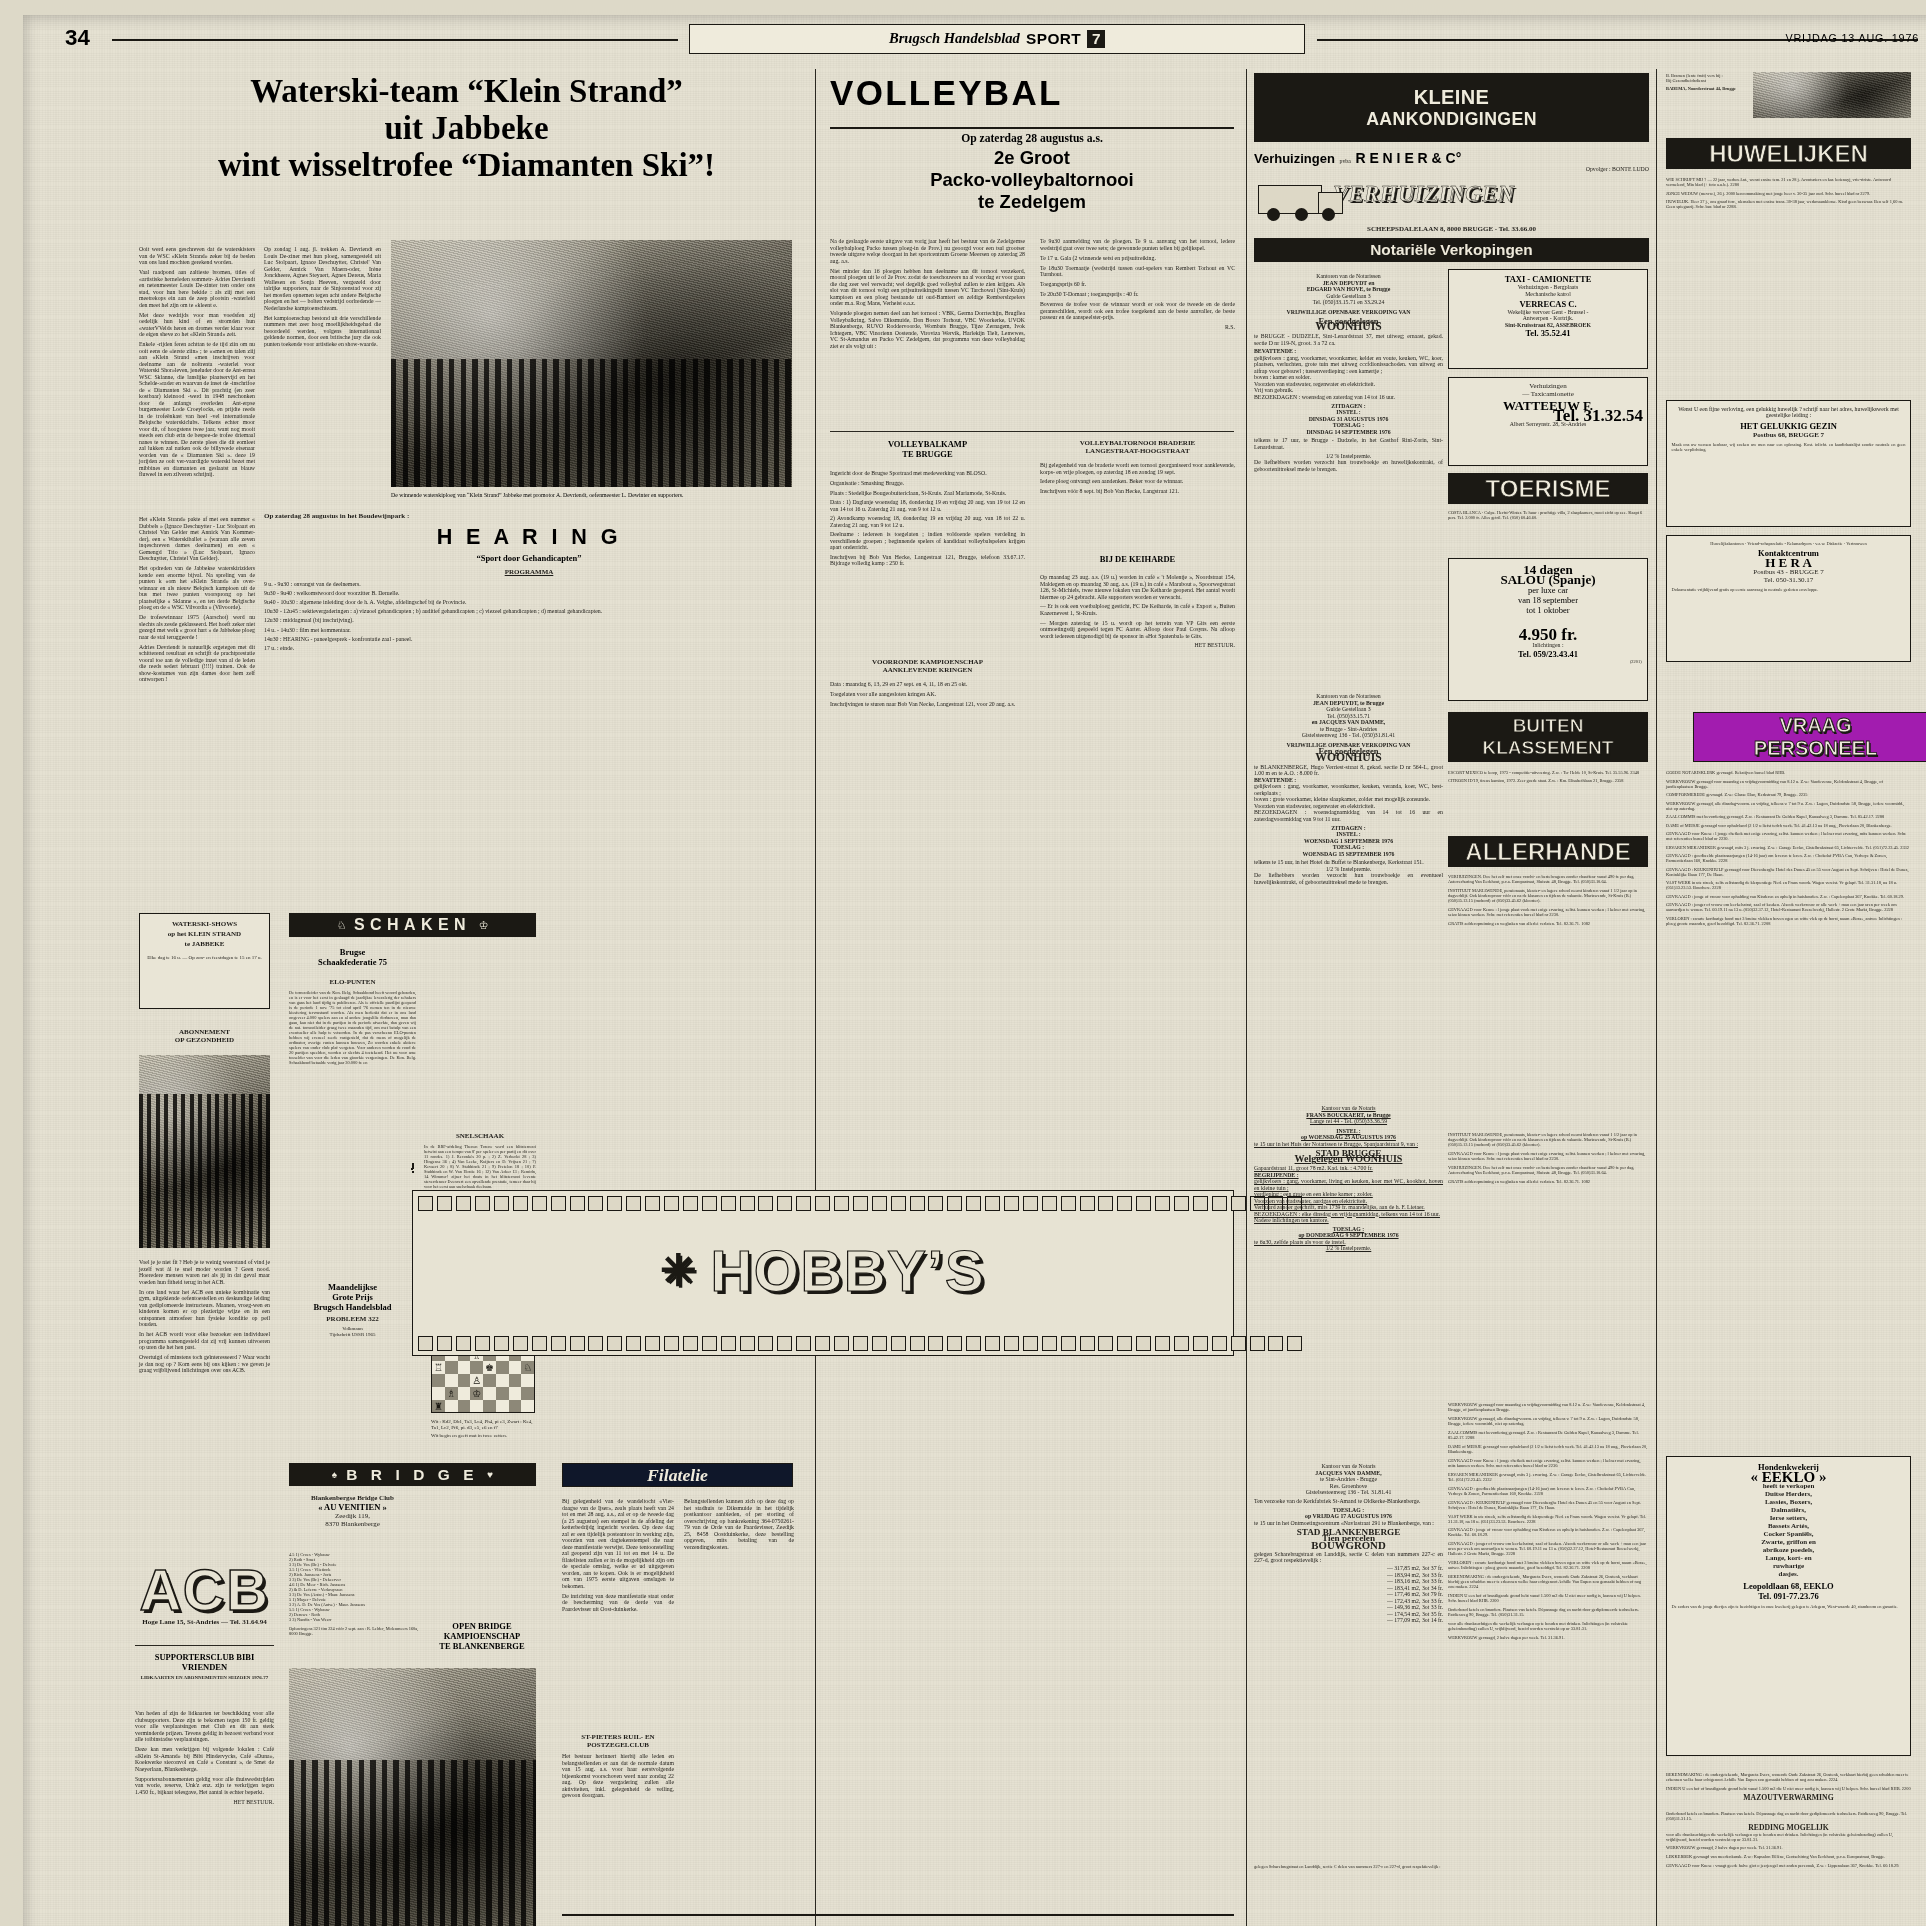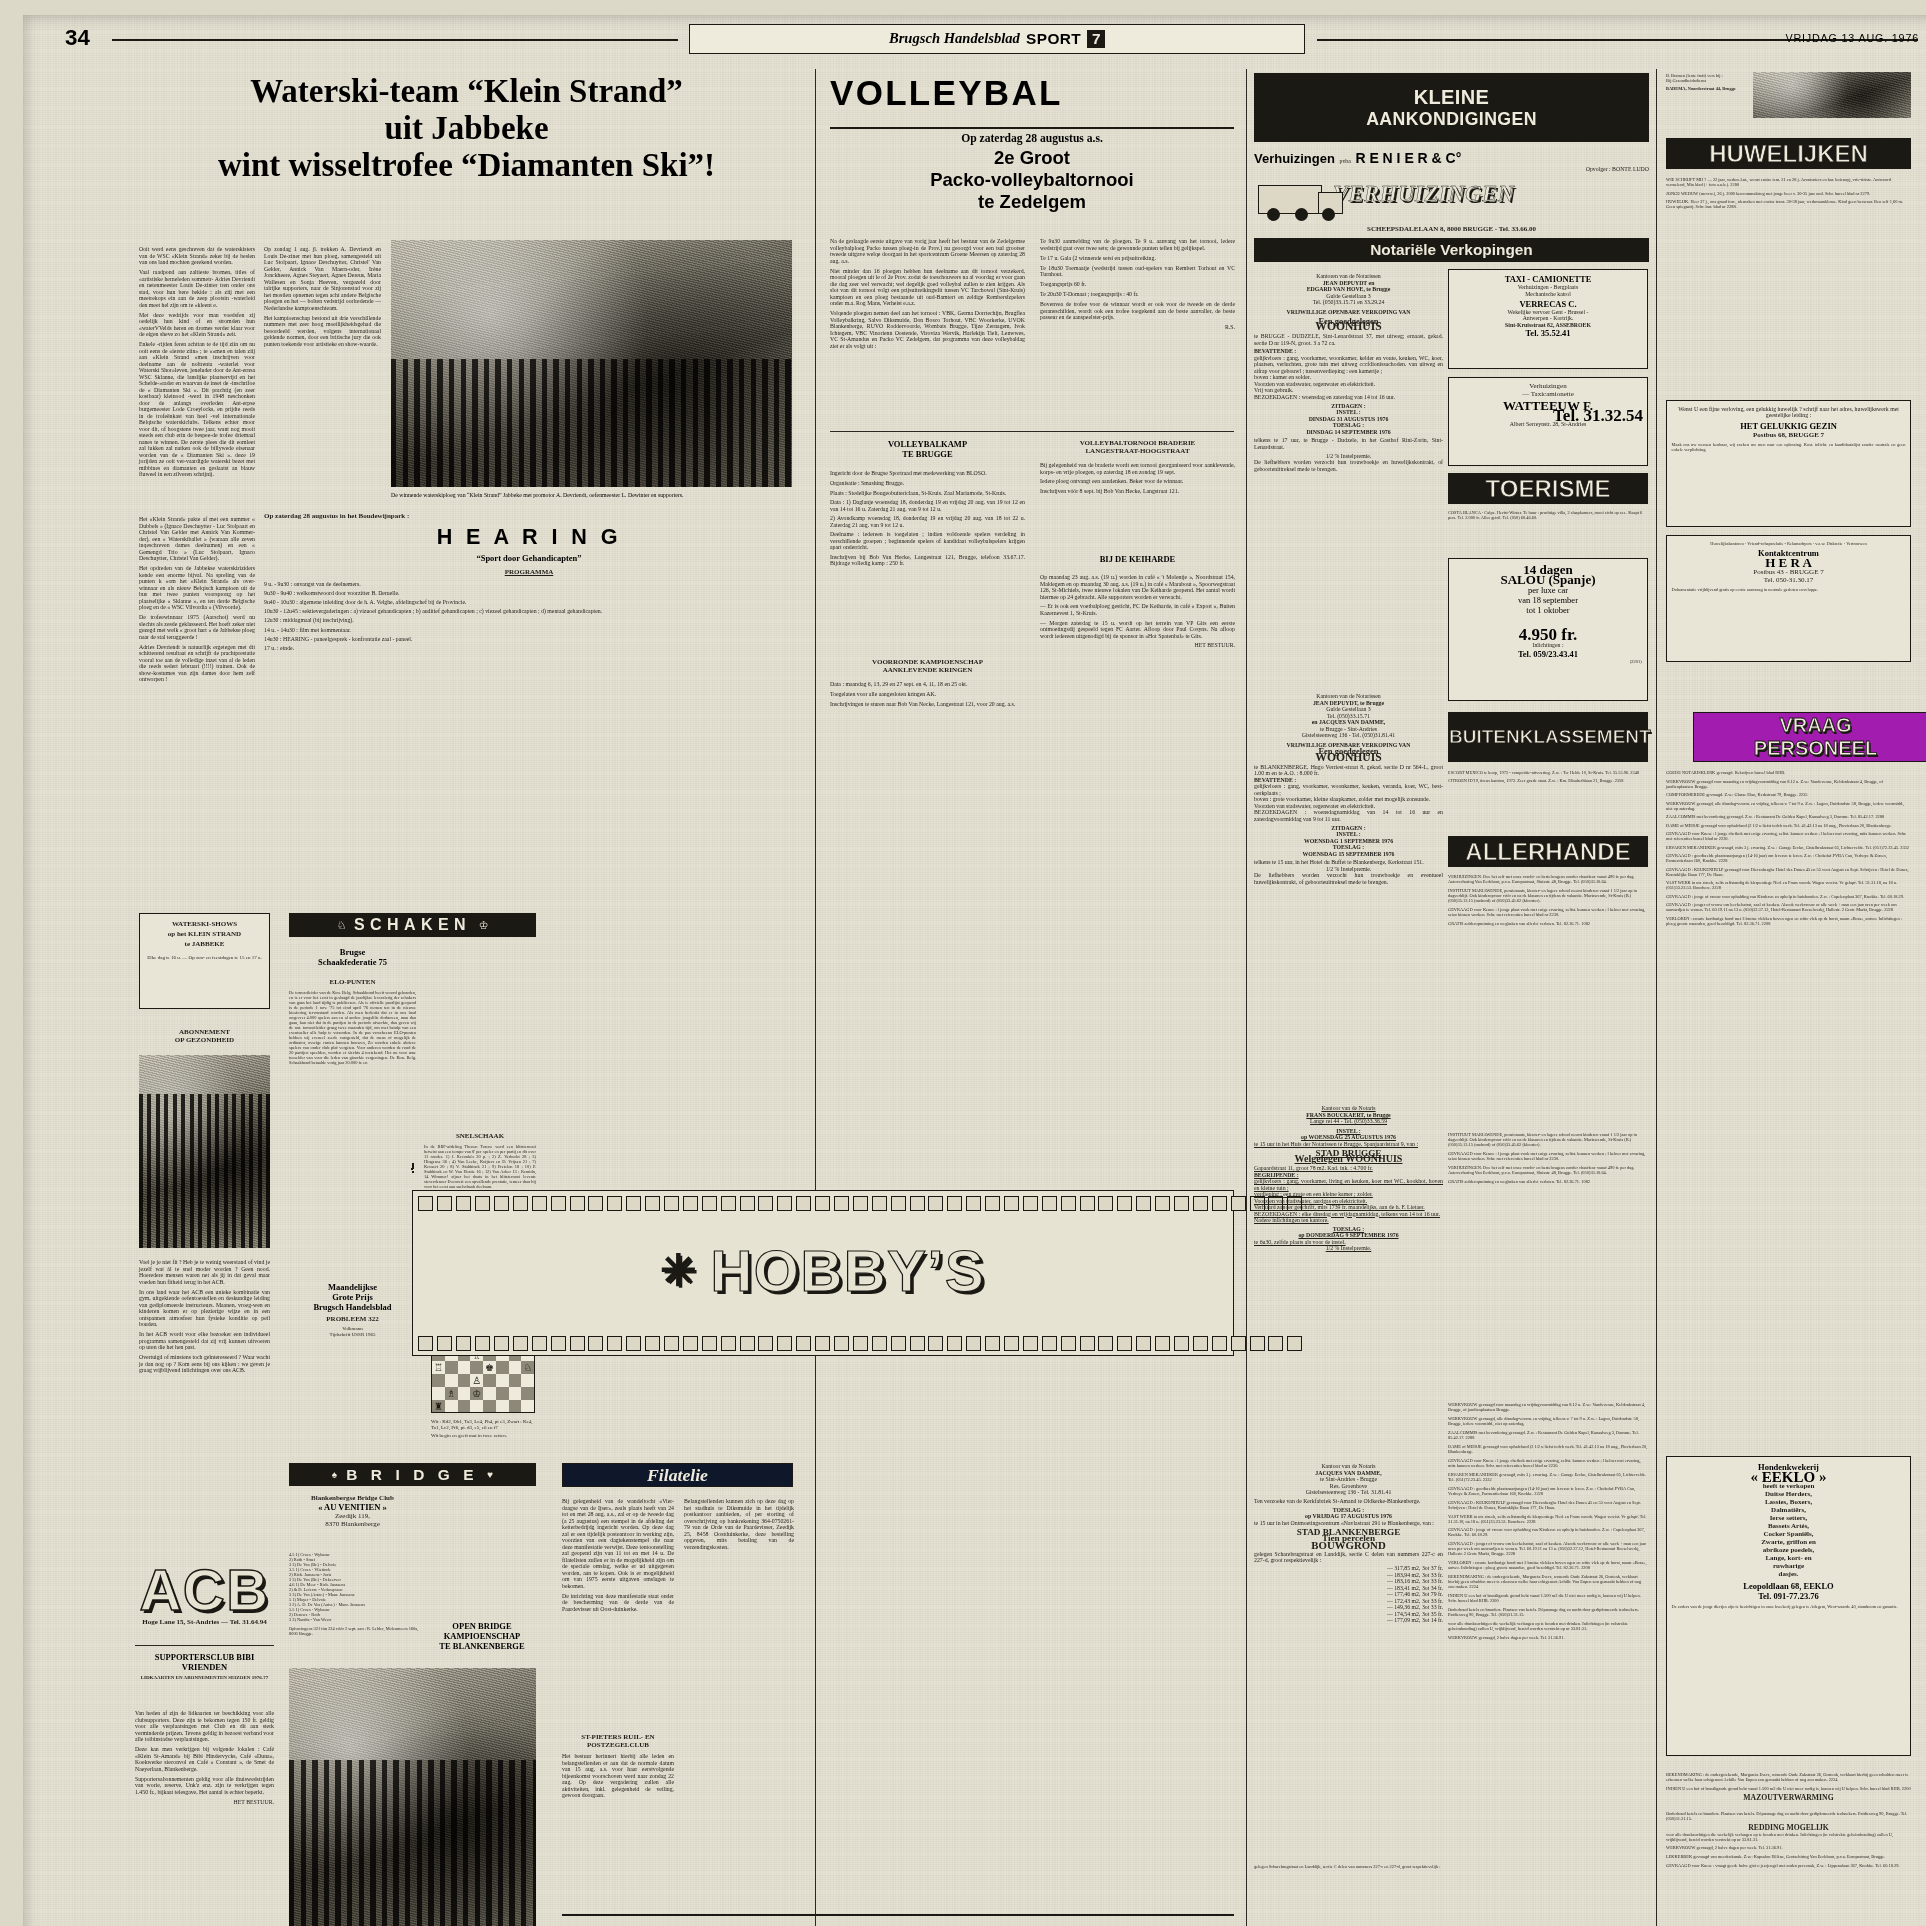--- a/index.html
+++ b/index.html
@@ -726,21 +726,21 @@
     <div class="md">per luxe car</div>
     <div class="md">van 18 september</div>
     <div class="md">tot 1 oktober</div>
     <div class="md b" style="font-size:17px;margin-top:15px;">4.950 fr.</div>
     <div class="tiny" style="margin-top:2.3px;">Inlichtingen :</div>
     <div class="md b">Tel. 059/23.43.41</div>
     <div class="nano" style="text-align:right;">(2201)</div>
   </div>
 
   <div class="adbox" style="left:1425px;top:697px;width:200px;height:50px;background:#1b1914;">
-    <div style="height:100%;display:flex;align-items:center;">
+    <div style="height:100%;display:flex;flex-direction:column;align-items:center;justify-content:center;">
       <span class="toer" style="font-size:19px;">BUITEN</span>
       <span class="toer" style="font-size:19px;">KLASSEMENT</span>
     </div>
   </div>
   <div class="blk nano" style="left:1425px;top:755px;width:200px;">
     <div style="margin-bottom:3.1px;">ESCORT MEXICO te koop, 1973 - competitie-uitvoering. Z.w. : Ter Helde 10, St-Kruis. Tel. 35.55.96.    2348</div>
     <div>CITROEN ID'19, tireus kamion, 1972. Zeer goede staat. Z.w. : Km. Elisabethlaan 21, Brugge.    2358</div>
   </div>
 
   <div class="adbox" style="left:1425px;top:821px;width:200px;height:31px;background:#1b1914;">

